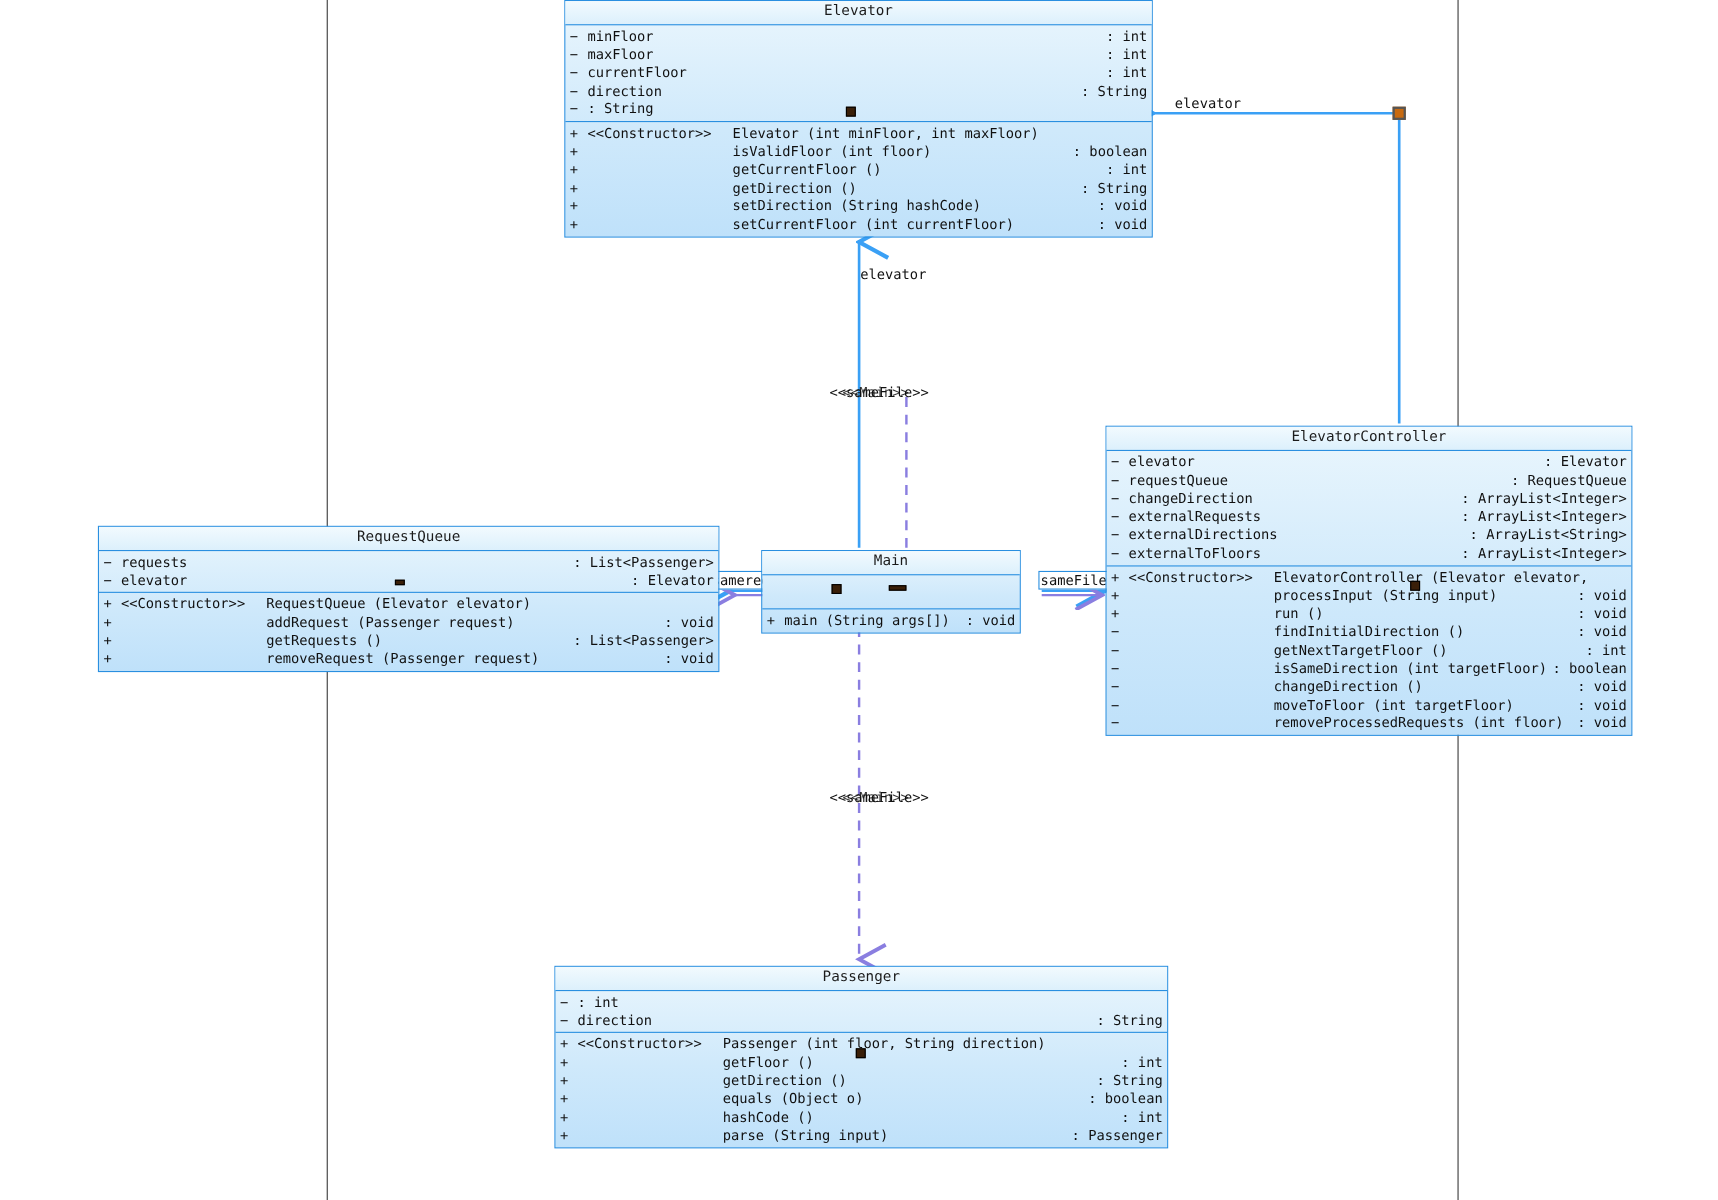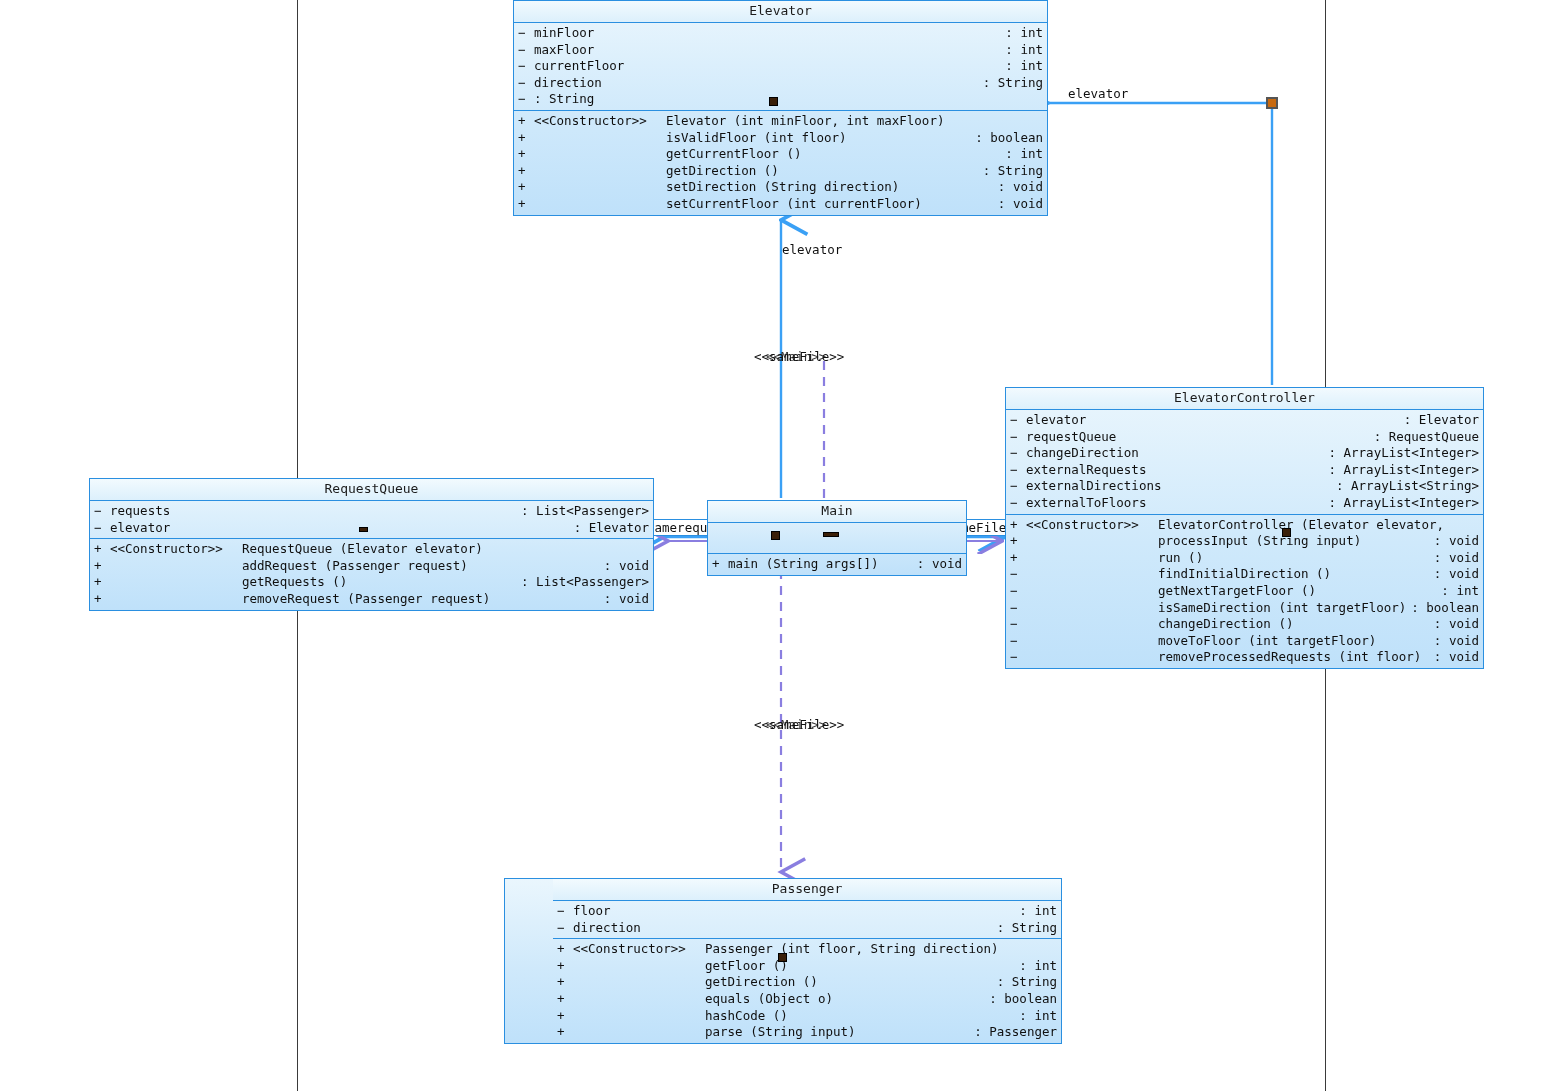--- a/index.html
+++ b/index.html
@@ -172,21 +172,21 @@
       <div class="row">
         <span class="vis">+</span><span class="stereo" style="width:132px;flex:0 0 132px"></span><span class="nm">isValidFloor (int floor)</span><span class="ty">: boolean</span>
       </div>
       <div class="row">
         <span class="vis">+</span><span class="stereo" style="width:132px;flex:0 0 132px"></span><span class="nm">getCurrentFloor ()</span><span class="ty">: int</span>
       </div>
       <div class="row">
         <span class="vis">+</span><span class="stereo" style="width:132px;flex:0 0 132px"></span><span class="nm">getDirection ()</span><span class="ty">: String</span>
       </div>
       <div class="row">
-        <span class="vis">+</span><span class="stereo" style="width:132px;flex:0 0 132px"></span><span class="nm">setDirection (String direction)</span><span class="ty">: void</span>
+        <span class="vis">+</span><span class="stereo" style="width:132px;flex:0 0 132px"></span><span class="nm">setDirection (String hashCode)</span><span class="ty">: void</span>
       </div>
       <div class="row">
         <span class="vis">+</span><span class="stereo" style="width:132px;flex:0 0 132px"></span><span class="nm">setCurrentFloor (int currentFloor)</span><span class="ty">: void</span>
       </div>
     </div>
   </div>
   <div class="handle" style="left:769px;top:97px"></div>
 
   <div class="uml" id="cls-controller" style="left:1005px;top:387px;width:479px;">
     <div class="title">ElevatorController</div>
@@ -262,38 +262,38 @@
       <div class="row">
         <span class="vis">+</span><span class="stereo" style="width:132px;flex:0 0 132px"></span><span class="nm">getRequests ()</span><span class="ty">: List&lt;Passenger&gt;</span>
       </div>
       <div class="row">
         <span class="vis">+</span><span class="stereo" style="width:132px;flex:0 0 132px"></span><span class="nm">removeRequest (Passenger request)</span><span class="ty">: void</span>
       </div>
     </div>
   </div>
   <div class="handle flat" style="left:359px;top:527px"></div>
 
-  <div class="uml" id="cls-main" style="left:707px;top:500px;width:260px;">
+  <div class="uml" id="cls-main" style="left:692px;top:500px;width:236px;">
     <div class="title">Main</div>
     <div class="section empty">
       <div class="handle" style="left:63px;top:8px"></div>
       <div class="handle flat" style="left:115px;top:9px;width:16px"></div>
     </div>
     <div class="section">
       <div class="row">
         <span class="vis">+</span><span class="nm">main (String args[])</span><span class="ty" style="padding-left:6px">: void</span>
       </div>
     </div>
   </div>
 
-  <div class="uml" id="cls-passenger" style="left:504px;top:878px;width:558px;padding-left:48px;">
+  <div class="uml" id="cls-passenger" style="left:504px;top:878px;width:558px;">
     <div class="title">Passenger</div>
     <div class="section">
       <div class="row arow">
-        <span class="vis">−</span><span class="nm"><span>floor</span><span>     </span></span><span class="ty">: int</span>
+        <span class="vis">−</span><span class="ty">: int</span>
       </div>
       <div class="row arow">
         <span class="vis">−</span><span class="nm"><span>direction</span><span> </span></span><span class="ty">: String</span>
       </div>
     </div>
     <div class="section">
       <div class="row">
         <span class="vis">+</span><span class="stereo" style="width:132px;flex:0 0 132px">&lt;&lt;Constructor&gt;&gt;</span><span class="nm">Passenger (int floor, String direction)</span><span class="ty"></span>
       </div>
       <div class="row">

